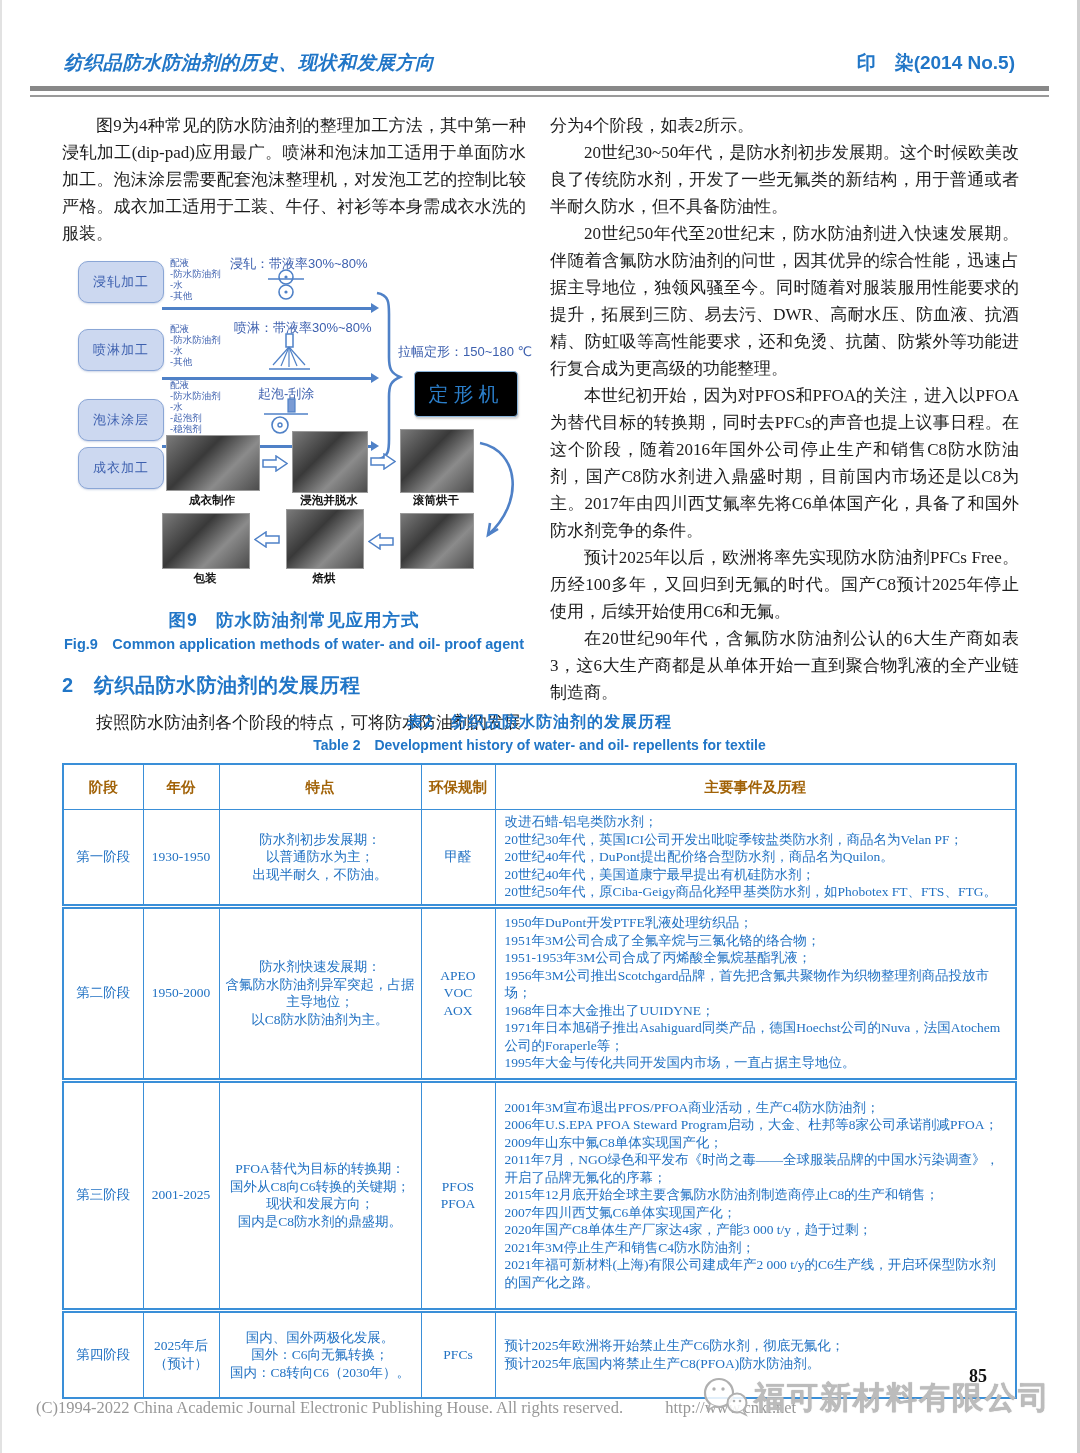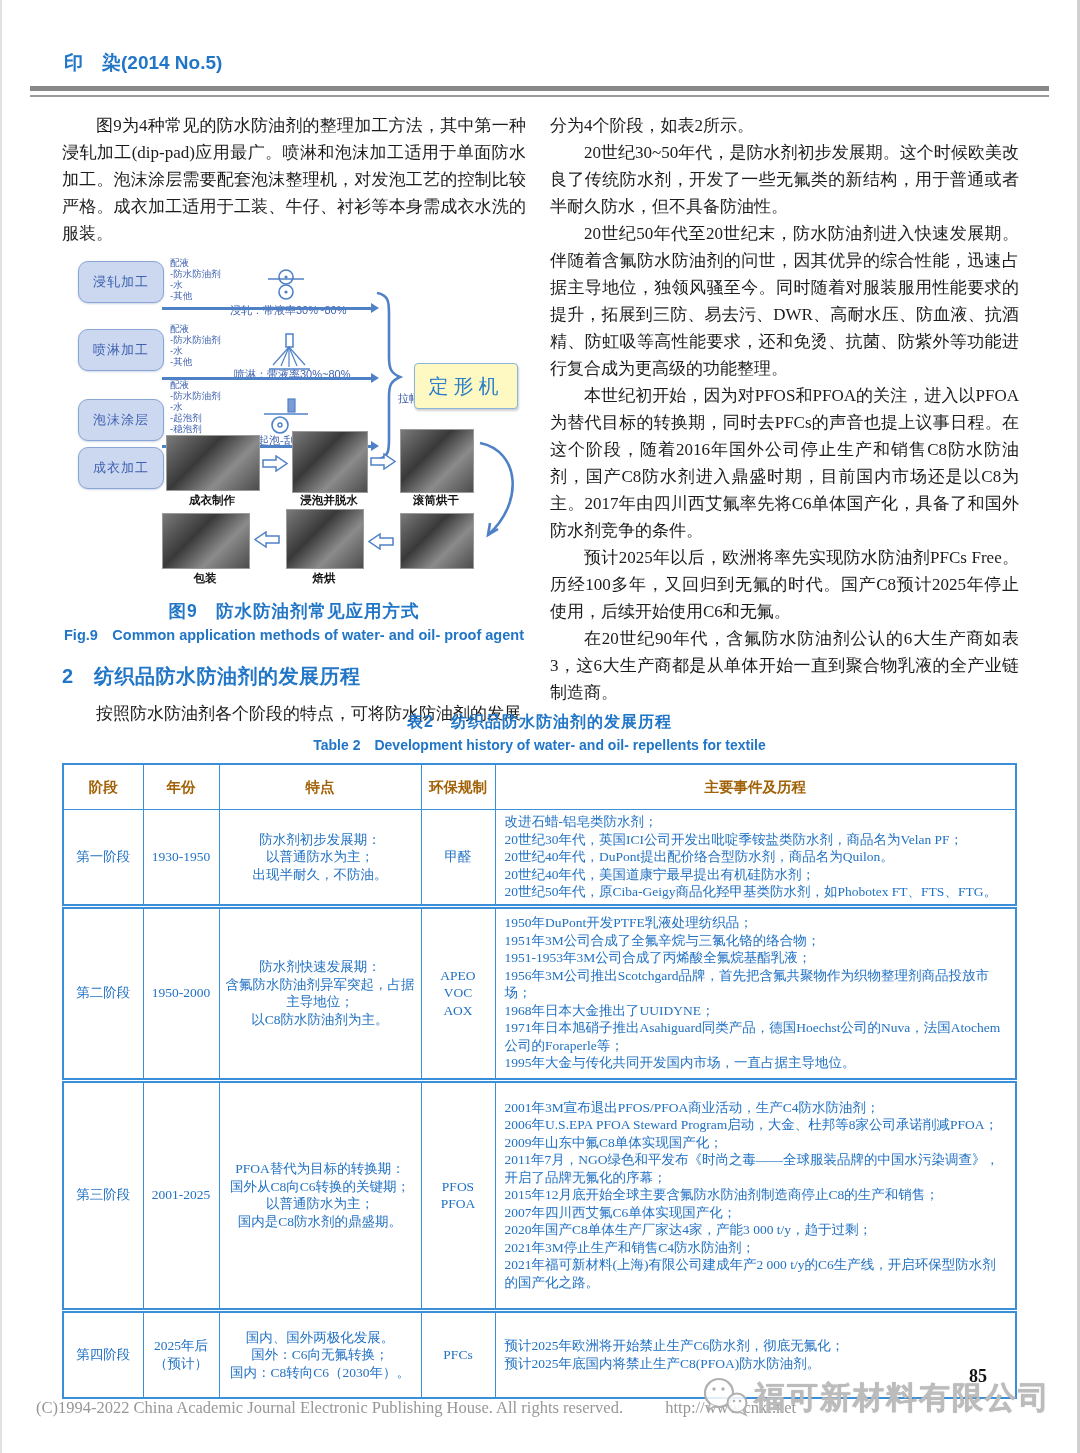--- a/index.html
+++ b/index.html
@@ -19,31 +19,31 @@
   .col-right{flex:1;}
   .bodyp{font-size:17px;line-height:27px;text-align:justify;margin:0;}
   .ind{text-indent:2em;}
   
   .fig{position:relative;width:464px;height:336px;margin-top:8px;
        font-family:"Liberation Sans","DejaVu Sans",sans-serif;}
   .fbox{position:absolute;width:84px;height:40px;background:#ccd8f0;border:1.5px solid #8aa6d6;
         border-radius:10px;color:#3c5fae;display:flex;align-items:center;justify-content:center;
         font-size:13px;letter-spacing:1px;box-shadow:0 1px 2px rgba(60,90,160,.25);}
   .recipe{position:absolute;left:108px;font-size:9.5px;line-height:11px;color:#3c5fae;white-space:pre-line;}
-  .flabel{position:absolute;font-size:11px;color:#3c5fae;white-space:nowrap;margin-top:48px;}
+  .flabel{position:absolute;font-size:13px;color:#3c5fae;white-space:nowrap;}
   .harrow{position:absolute;left:100px;width:210px;height:2.5px;background:#4f81c7;}
   .harrow::after{content:"";position:absolute;right:-7px;top:-4px;border-left:8px solid #4f81c7;
                  border-top:5px solid transparent;border-bottom:5px solid transparent;}
-  .setting-box{position:absolute;left:352px;top:108px;width:102px;height:44px;background:#fef9c3;
+  .setting-box{position:absolute;left:352px;top:116px;width:102px;height:44px;background:#000000;
                border:1.5px solid #8ab4da;border-radius:4px;color:#2b7ec9;display:flex;align-items:center;
                justify-content:center;font-size:20px;letter-spacing:5px;box-shadow:1px 2px 2px rgba(0,0,0,.18);}
   .photo{position:absolute;border:1px solid #9a9a9a;
          background:linear-gradient(135deg,#7a7a7a,#393939 38%,#8b8b8b 66%,#4c4c4c);}
   .plabel{position:absolute;font-size:11.5px;font-weight:bold;color:#111;text-align:center;}
-  .figcap-zh{margin-top:8px;text-align:center;font-family:"Liberation Sans","DejaVu Sans",sans-serif;
+  .figcap-zh{margin-top:17px;text-align:center;font-family:"Liberation Sans","DejaVu Sans",sans-serif;
              font-weight:bold;font-size:17.5px;color:#2176c7;letter-spacing:1px;}
   .figcap-en{margin-top:3px;text-align:center;font-family:"Liberation Sans","DejaVu Sans",sans-serif;
              font-weight:bold;font-size:14.5px;color:#2176c7;}
   .sec-head{margin-top:18px;font-family:"Liberation Sans","DejaVu Sans",sans-serif;font-weight:bold;
             font-size:20px;color:#2176c7;letter-spacing:.5px;}
   .col-left .bodyp.after-head{margin-top:10px;}
   
   .tblsec{position:absolute;top:712px;left:60px;right:60px;}
   .tbl-title-zh{text-align:center;font-family:"Liberation Sans","DejaVu Sans",sans-serif;font-weight:bold;
                 font-size:16px;color:#2176c7;letter-spacing:1px;}
@@ -68,20 +68,21 @@
   .watermark{position:absolute;top:1376px;right:26px;display:flex;align-items:center;gap:2px;z-index:5;}
   .wm-text{font-family:"Liberation Sans","DejaVu Sans",sans-serif;font-weight:bold;font-size:31px;
            color:#bcbcbc;letter-spacing:2px;text-shadow:0 0 1px #9d9d9d;}
 </style>
 </head>
 <body>
 
 <div class="page">
 
   <div class="hdr">
+    <span class="hdr-title">纺织品防水防油剂的历史、现状和发展方向</span>
     <span class="hdr-journal">印　染(2014 No.5)</span>
   </div>
   <div class="rule-thick"></div>
   <div class="rule-thin"></div>
 
   <div class="columns">
 
     <div class="col-left">
       <p class="bodyp ind">图9为4种常见的防水防油剂的整理加工方法，其中第一种浸轧加工(dip-pad)应用最广。喷淋和泡沫加工适用于单面防水加工。泡沫涂层需要配套泡沫整理机，对发泡工艺的控制比较严格。成衣加工适用于工装、牛仔、衬衫等本身需成衣水洗的服装。</p>
 
@@ -240,21 +241,21 @@
 1956年3M公司推出Scotchgard品牌，首先把含氟共聚物作为织物整理剂商品投放市场；
 1968年日本大金推出了UUIDYNE；
 1971年日本旭硝子推出Asahiguard同类产品，德国Hoechst公司的Nuva，法国Atochem公司的Foraperle等；
 1995年大金与传化共同开发国内市场，一直占据主导地位。</td>
           </tr>
           <tr>
             <td class="c-stage">第三阶段</td>
             <td class="c-years">2001-2025</td>
             <td class="c-features">PFOA替代为目标的转换期：
 国外从C8向C6转换的关键期；
-以普通防水为主；
+现状和发展方向；
 国内是C8防水剂的鼎盛期。</td>
             <td class="c-regulation">PFOS
 PFOA</td>
             <td class="c-events">2001年3M宣布退出PFOS/PFOA商业活动，生产C4防水防油剂；
 2006年U.S.EPA PFOA Steward Program启动，大金、杜邦等8家公司承诺削减PFOA；
 2009年山东中氟C8单体实现国产化；
 2011年7月，NGO绿色和平发布《时尚之毒——全球服装品牌的中国水污染调查》，开启了品牌无氟化的序幕；
 2015年12月底开始全球主要含氟防水防油剂制造商停止C8的生产和销售；
 2007年四川西艾氟C6单体实现国产化；
 2020年国产C8单体生产厂家达4家，产能3 000 t/y，趋于过剩；

